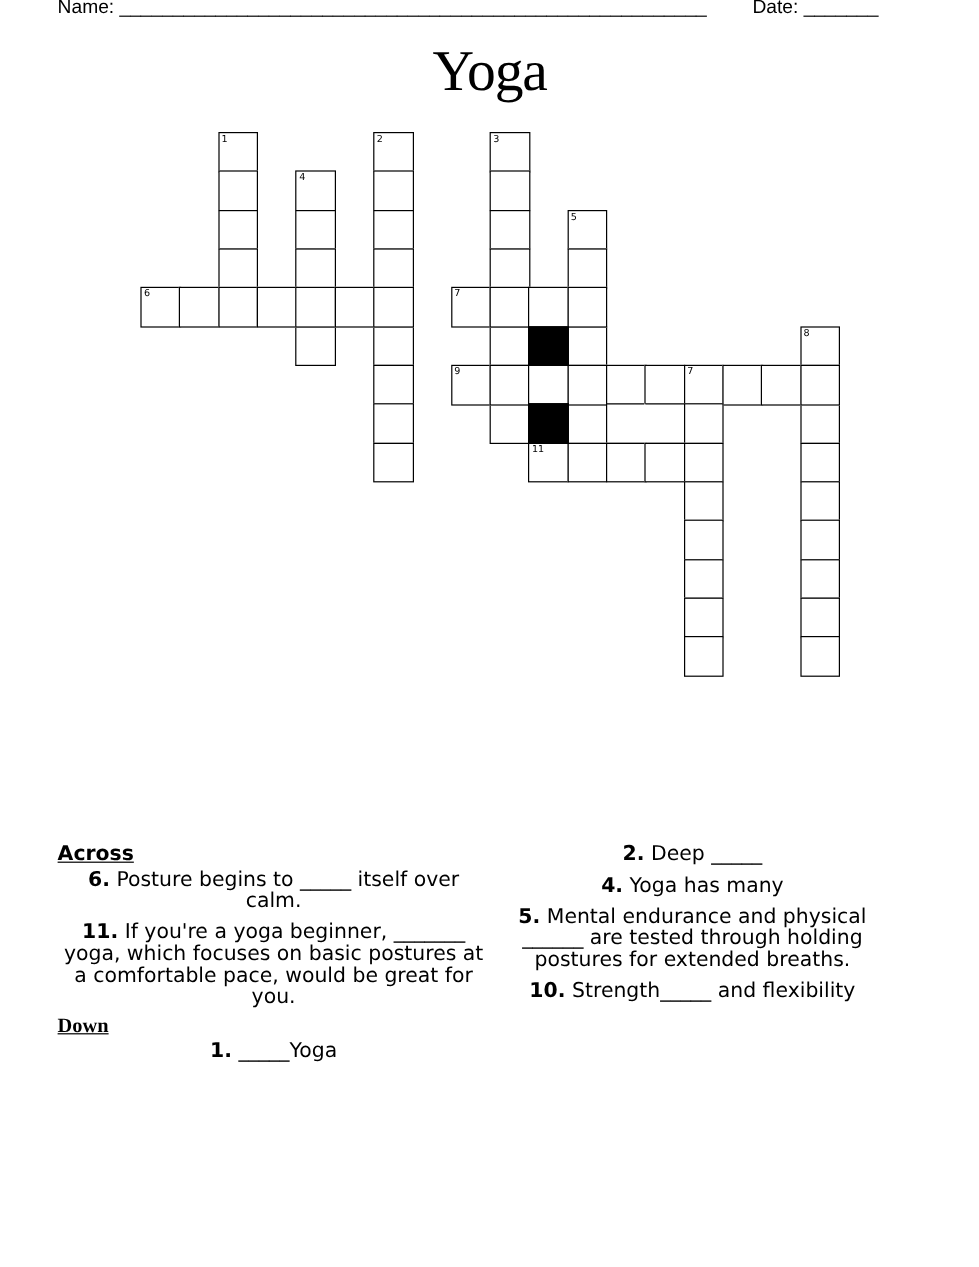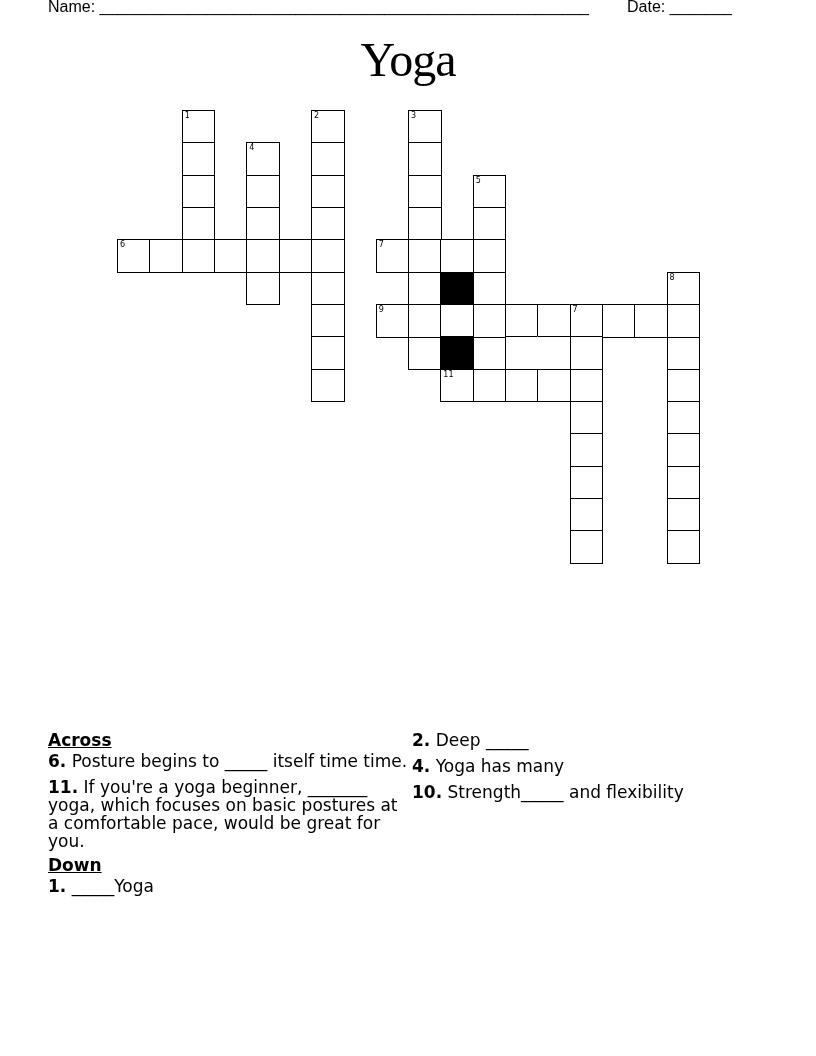--- a/index.html
+++ b/index.html
@@ -4,23 +4,23 @@
 <style>
   html, body { margin: 0; padding: 0; background: #ffffff; }
   body { width: 816px; height: 1056px; position: relative; overflow: hidden; color: #000; }
   .hdr { position: absolute; top: -2px; font-family: "Liberation Sans", sans-serif; font-size: 16px; white-space: pre; }
   .title { position: absolute; top: 32px; left: 0; width: 816px; text-align: center;
            font-family: Liberation Serif, serif; font-size: 48px; letter-spacing: -1px; }
   #grid { position: absolute; left: 0; top: 0; width: 816px; height: 600px; }
   .cell { position: absolute; box-sizing: border-box; border: 1.5px solid #000; background: #fff; }
   .cell.black { background: #000; }
   .num { position: absolute; top: 1px; left: 2px; font-family: "DejaVu Sans", sans-serif; font-size: 8px; line-height: 8px; }
-  .clues { position: absolute; font-family: "DejaVu Sans", sans-serif; font-size: 17px; line-height: 18px; margin-top: 28px; }
+  .clues { position: absolute; font-family: "DejaVu Sans", sans-serif; font-size: 17px; line-height: 18px; }
   .clues .head { text-decoration: underline; font-weight: bold; margin-bottom: 3px; display: block; }
-  .clue { display: block; margin-bottom: 8px; }
+  .clue { display: block; margin-bottom: 8px; text-align: center; }
   .clue b { font-weight: bold; }
 </style>
 </head>
 <body>
 
 <div class="hdr" style="left:48px;">Name: _______________________________________________________</div>
 <div class="hdr" style="left:627px;">Date: _______</div>
 
 <div class="title">Yoga</div>
 
@@ -116,28 +116,29 @@
     <div class="cell" style="left: 569.62px; top: 497.96px; width: 33.83px; height: 33.83px;"></div>
     <div class="cell" style="left: 569.62px; top: 530.29px; width: 33.83px; height: 33.83px;"></div>
     <div class="cell black" style="left: 440.3px; top: 271.65px; width: 33.83px; height: 33.83px;"></div>
     <div class="cell black" style="left: 440.3px; top: 336.31px; width: 33.83px; height: 33.83px;"></div>
     <div style="position: absolute; background: rgb(255, 255, 255); left: 536.29px; top: 338.31px; width: 4px; height: 29.83px;"></div>
   </div>
 
 <div class="clues" style="left:48px; top:703px; width:360px;">
   <span class="head">Across</span>
   <div id="across-list">
-      <span class="clue"><b>6.</b><span> Posture begins to _____ itself time time.</span></span>
+      <span class="clue"><b>6.</b><span> Posture begins to _____ itself over calm.</span></span>
       <span class="clue"><b>11.</b><span> If you're a yoga beginner, _______ yoga, which focuses on basic postures at a comfortable pace, would be great for you.</span></span>
     </div>
-  <span class="head" style="margin-top:-2px;">Down</span>
+  <span class="head" style="margin-top:-2px;font-family:Liberation Serif, serif;">Down</span>
   <div id="down-left-list">
       <span class="clue"><b>1.</b><span> _____Yoga</span></span>
     </div>
 </div>
 
 <div class="clues" style="left:412px; top:703px; width:330px;">
   <div id="down-right-list">
       <span class="clue"><b>2.</b><span> Deep _____</span></span>
       <span class="clue"><b>4.</b><span> Yoga has many</span></span>
+      <span class="clue"><b>5.</b><span> Mental endurance and physical ______ are tested through holding postures for extended breaths.</span></span>
       <span class="clue"><b>10.</b><span> Strength_____ and flexibility</span></span>
     </div>
 </div>
 
 </body></html>

